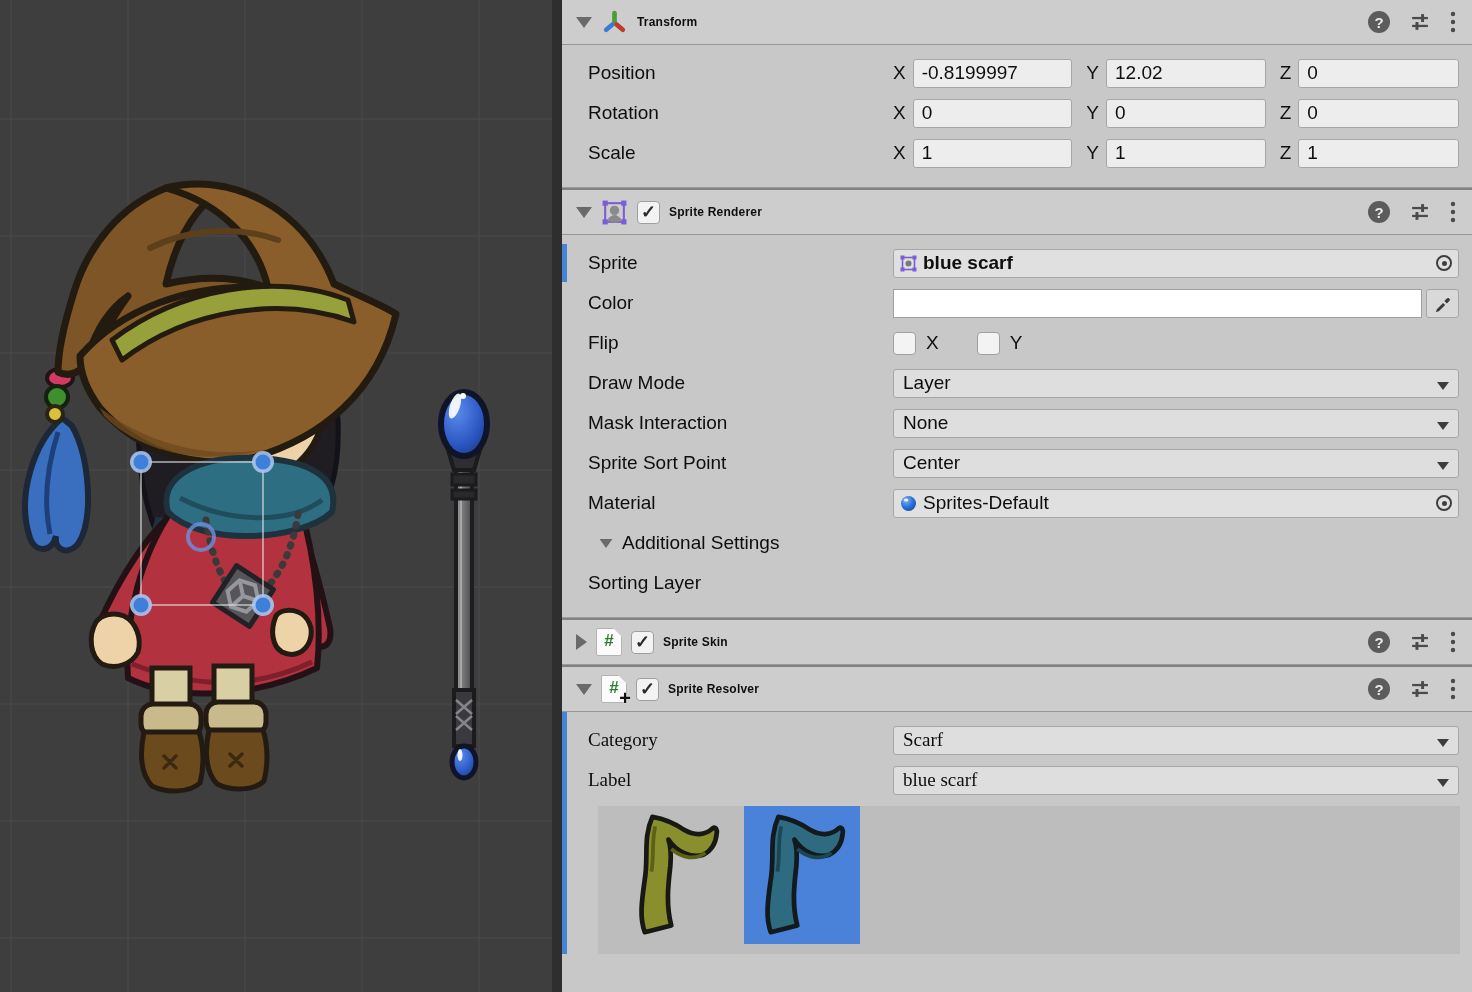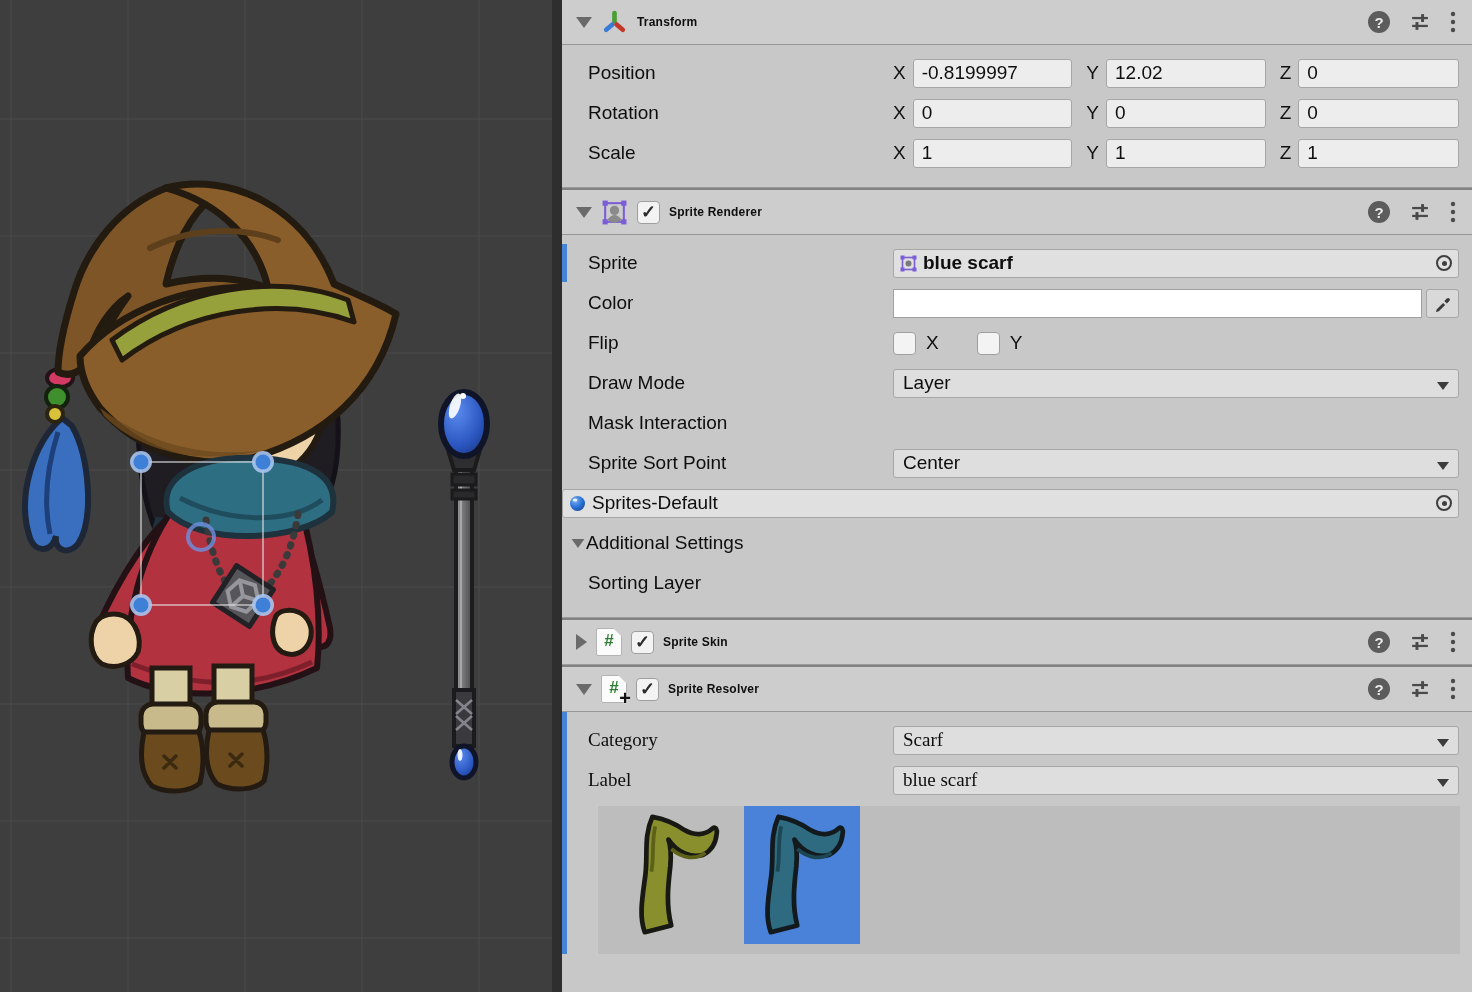--- a/index.html
+++ b/index.html
@@ -397,28 +397,32 @@
         </div>
       </div>
       <div class="row">
         <span class="row-label">Draw Mode</span>
         <div class="row-field">
             <span class="dropdown">Layer</span>
           </div>
       </div>
       <div class="row">
         <span class="row-label">Mask Interaction</span>
+        <div class="row-field">
+            <span class="dropdown">None</span>
+          </div>
       </div>
       <div class="row">
         <span class="row-label">Sprite Sort Point</span>
         <div class="row-field">
             <span class="dropdown">Center</span>
           </div>
       </div>
       <div class="row">
+        <span class="row-label">Material</span>
         <div class="row-field">
           <div class="objfield">
             <svg width="17" height="17" viewBox="0 0 17 17">
               <defs>
                   <radialGradient id="matG" cx="0.35" cy="0.3" r="0.9">
                 <stop offset="0" stop-color="#7fb1f2"></stop>
                     <stop offset="0.5" stop-color="#2a72d8"></stop>
                     <stop offset="1" stop-color="#12408e"></stop>
               </radialGradient>
                 </defs>
@@ -426,21 +430,21 @@
               <ellipse cx="6" cy="5" rx="2.4" ry="1.6" fill="#ffffff" opacity="0.85"></ellipse>
             </svg>
             <span class="obj-text normal">Sprites-Default</span>
             <span class="picker">
                 <i></i>
               </span>
           </div>
         </div>
       </div>
       <div class="row">
-        <span class="row-label bold" style="padding-left:8px;display:flex;align-items:center;">
+        <span class="row-label bold" style="padding-left:36px;display:flex;align-items:center;gap:8px;">
           <span class="fold small"></span>
           <span>Additional Settings</span>
         </span>
       </div>
       <div class="row">
         <span class="row-label indent">Sorting Layer</span>
       </div>
     </div>
   </div>
 

